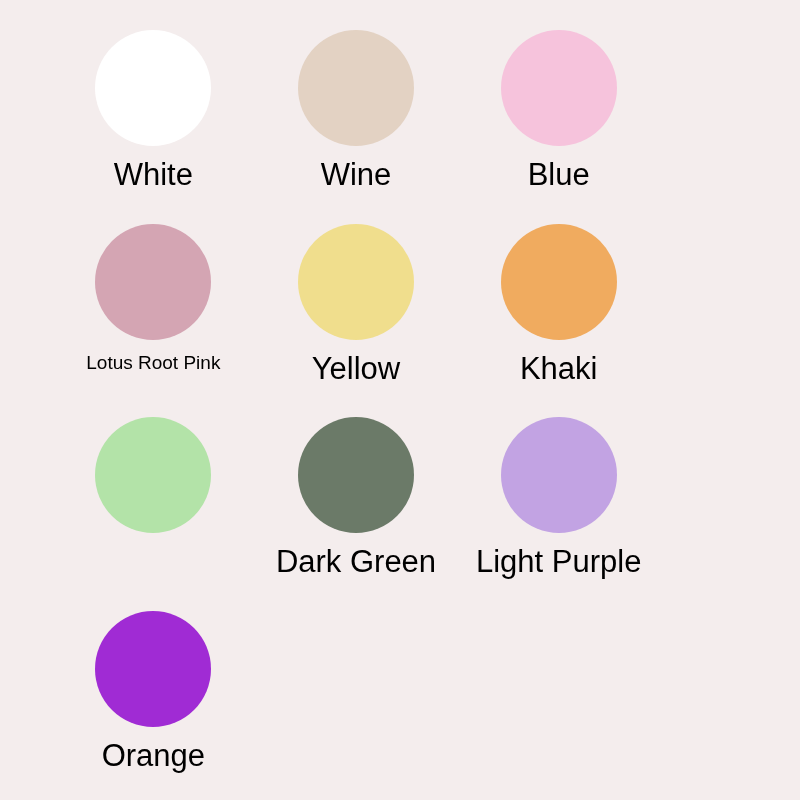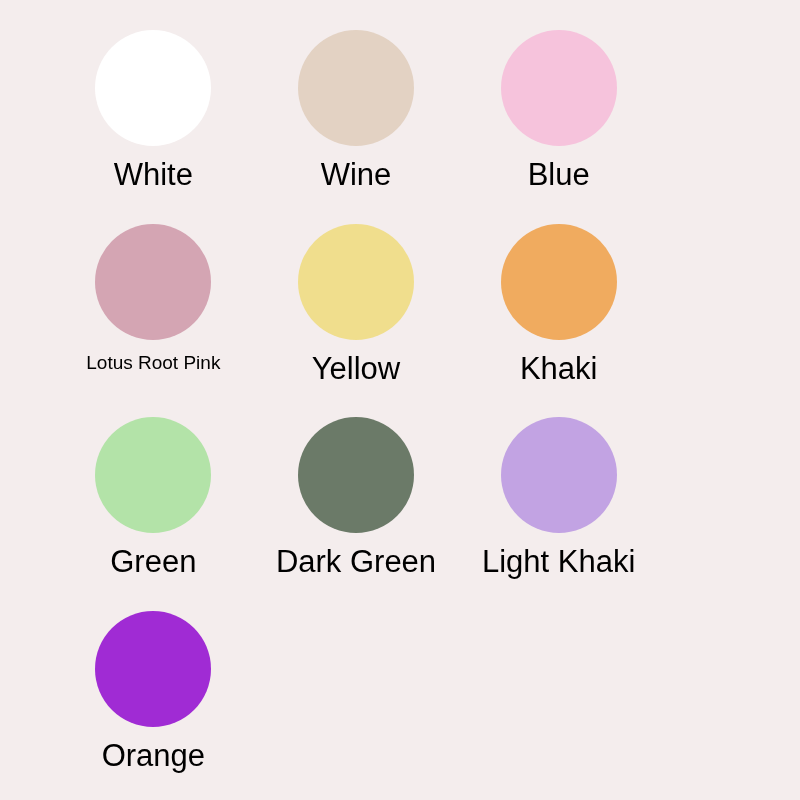--- a/index.html
+++ b/index.html
@@ -75,27 +75,26 @@
     <div class="swatch-cell">
       <div class="swatch-circle" style="background: rgb(240, 222, 141);"></div>
       <div class="swatch-label">Yellow</div>
     </div>
     <div class="swatch-cell">
       <div class="swatch-circle" style="background: rgb(240, 171, 95);"></div>
       <div class="swatch-label">Khaki</div>
     </div>
     <div class="swatch-cell">
       <div class="swatch-circle" style="background: rgb(179, 227, 168);"></div>
-      <div class="swatch-label">Green</div>
     </div>
     <div class="swatch-cell">
       <div class="swatch-circle" style="background: rgb(107, 122, 104);"></div>
       <div class="swatch-label">Dark Green</div>
     </div>
     <div class="swatch-cell">
       <div class="swatch-circle" style="background: rgb(194, 163, 227);"></div>
-      <div class="swatch-label">Light Khaki</div>
+      <div class="swatch-label">Light Purple</div>
     </div>
     <div class="swatch-cell">
       <div class="swatch-circle" style="background: rgb(160, 43, 212);"></div>
       <div class="swatch-label">Orange</div>
     </div>
   </div>
 
 </body></html>

